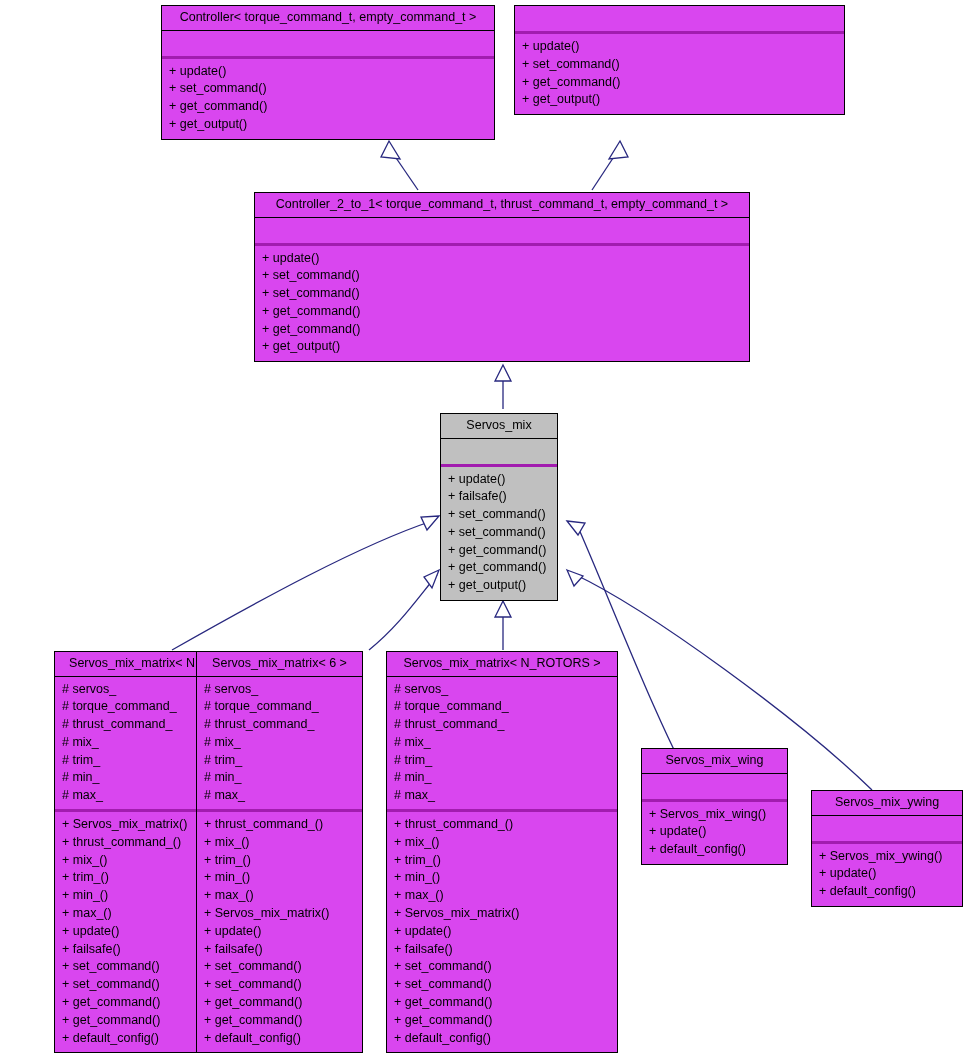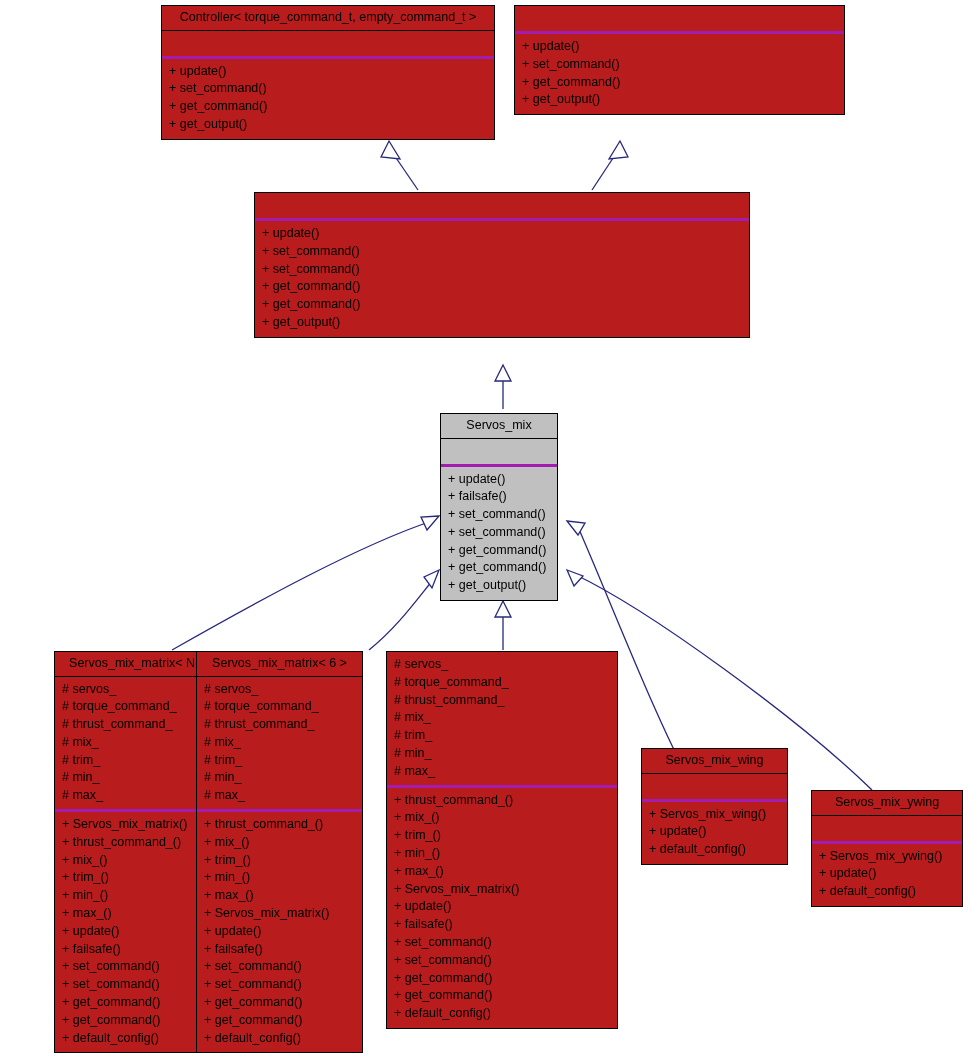--- a/index.html
+++ b/index.html
@@ -23,21 +23,21 @@
     top: 0;
     width: 968px;
     height: 1053px;
     pointer-events: none;
   }
   
   .uml-class {
     position: absolute;
     box-sizing: border-box;
     border: 1px solid #000000;
-    background: #b91c1c;
+    background: #d946ef;
     font-size: 12.5px;
     line-height: 1;
     color: #000000;
   }
   .uml-class.highlight { background: #c0c0c0; }
 
   .cls-name {
     box-sizing: border-box;
     text-align: center;
     padding: 5px 8px 6px 8px;
@@ -114,20 +114,21 @@
     <div class="cls-attrs empty"></div>
     <div class="cls-ops">
       <div class="member">+ update()</div>
       <div class="member">+ set_command()</div>
       <div class="member">+ get_command()</div>
       <div class="member">+ get_output()</div>
     </div>
   </div>
 
   <div class="uml-class" style="left:254px; top:192px; width:496px;">
+    <div class="cls-name">Controller_2_to_1&lt; torque_command_t, thrust_command_t, empty_command_t &gt;</div>
     <div class="cls-attrs empty"></div>
     <div class="cls-ops">
       <div class="member">+ update()</div>
       <div class="member">+ set_command()</div>
       <div class="member">+ set_command()</div>
       <div class="member">+ get_command()</div>
       <div class="member">+ get_command()</div>
       <div class="member">+ get_output()</div>
     </div>
   </div>
@@ -196,20 +197,21 @@
       <div class="member">+ failsafe()</div>
       <div class="member">+ set_command()</div>
       <div class="member">+ set_command()</div>
       <div class="member">+ get_command()</div>
       <div class="member">+ get_command()</div>
       <div class="member">+ default_config()</div>
     </div>
   </div>
 
   <div class="uml-class" style="left:386px; top:651px; width:232px;">
+    <div class="cls-name">Servos_mix_matrix&lt; N_ROTORS &gt;</div>
     <div class="cls-attrs">
       <div class="member"># servos_</div>
       <div class="member"># torque_command_</div>
       <div class="member"># thrust_command_</div>
       <div class="member"># mix_</div>
       <div class="member"># trim_</div>
       <div class="member"># min_</div>
       <div class="member"># max_</div>
     </div>
     <div class="cls-ops">

